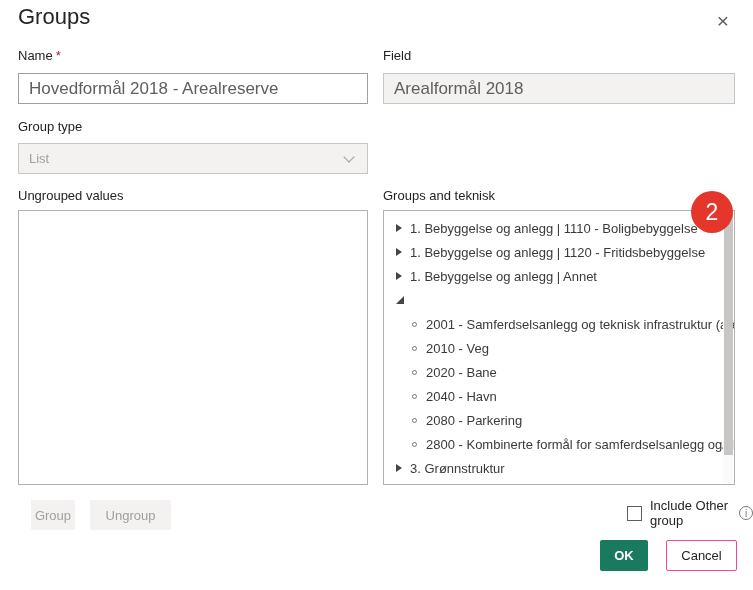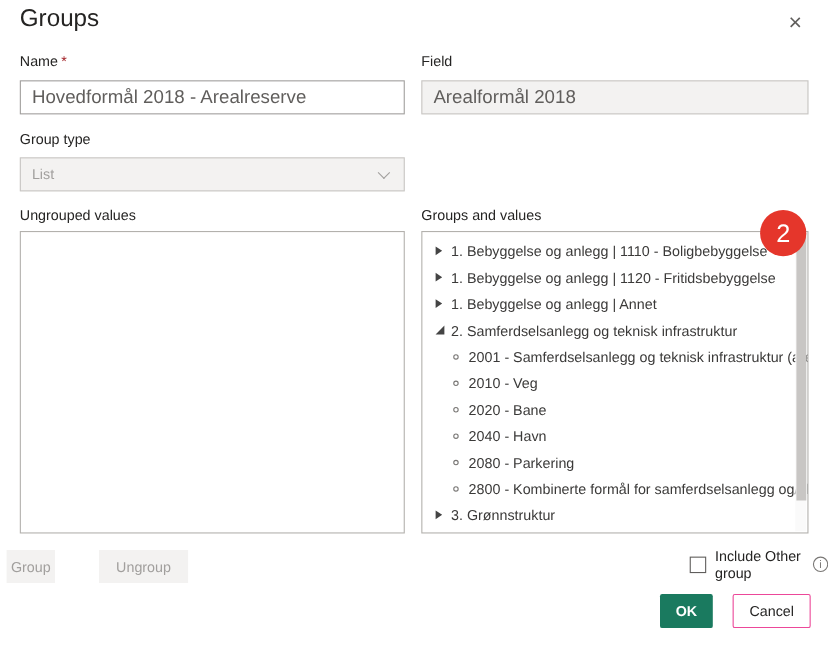--- a/index.html
+++ b/index.html
@@ -38,21 +38,21 @@
   .m-member { width:5px; height:5px; border:1px solid #797775; border-radius:50%; margin-right:9px; margin-left:2px; flex:none; }
 
   .scrollbar { position:absolute; top:1px; right:1px; bottom:1px; width:10px; background:#fafafa; }
   .scroll-thumb { position:absolute; top:0; left:0.5px; width:9px; height:243px; background:#c8c6c4; }
 
   .badge { position:absolute; left:691px; top:191px; width:42px; height:42px; border-radius:50%;
            background:#e5362b; color:#fff; font-size:23px; display:flex; align-items:center; justify-content:center; }
 
   .ghost-btn { position:absolute; top:500px; height:30px; background:#f3f2f1; border:none; color:#a19f9d;
                font-size:13px; font-family:"Liberation Sans", sans-serif; }
-  .ghost-btn.group { left:6px; width:44px; }
+  .ghost-btn.group { left:31px; width:44px; }
   .ghost-btn.ungroup { left:90px; width:81px; }
 
   .include-row { position:absolute; left:583px; top:503px; height:20px; display:flex; align-items:center; gap:8px;margin-left:44px; }
   .checkbox { width:15px; height:15px; border:1px solid #605e5c; background:#fff; cursor:pointer; flex:none; }
   .include-label { font-size:13px; color:#252423; }
   .info-icon { width:14px; height:14px; border:1px solid #797775; border-radius:50%; color:#797775;
                font-size:10px; display:flex; align-items:center; justify-content:center; cursor:pointer; flex:none; }
 
   .ok-btn { position:absolute; left:600px; top:540px; width:48px; height:31px; background:#1a7a5f; color:#fff;
             border:none; border-radius:2px; font-size:13px; font-weight:bold; cursor:pointer; font-family:"Liberation Sans", sans-serif; }
@@ -77,38 +77,37 @@
 
   <div class="lbl" style="left:18px; top:119px;">Group type</div>
   <div class="dropdown">
     <span>List</span>
     <span class="chevron"></span>
   </div>
 
   <div class="lbl" style="left:18px; top:188px;">Ungrouped values</div>
   <div class="list-box left"></div>
 
-  <div class="lbl" style="left:383px; top:188px;">Groups and values</div>
+  <div class="lbl" style="left:383px; top:188px;">Groups and teknisk</div>
   <div class="list-box right">
     <div class="tree">
       <div class="tree-row group">
         <span class="m-collapsed"></span>
         <span>1. Bebyggelse og anlegg | 1110 - Boligbebyggelse</span>
       </div>
       <div class="tree-row group">
         <span class="m-collapsed"></span>
         <span>1. Bebyggelse og anlegg | 1120 - Fritidsbebyggelse</span>
       </div>
       <div class="tree-row group">
         <span class="m-collapsed"></span>
         <span>1. Bebyggelse og anlegg | Annet</span>
       </div>
       <div class="tree-row group">
         <span class="m-expanded"></span>
-        <span>2. Samferdselsanlegg og teknisk infrastruktur</span>
       </div>
       <div class="tree-row member">
         <span class="m-member"></span>
         <span>2001 - Samferdselsanlegg og teknisk infrastruktur (area...</span>
       </div>
       <div class="tree-row member">
         <span class="m-member"></span>
         <span>2010 - Veg</span>
       </div>
       <div class="tree-row member">

